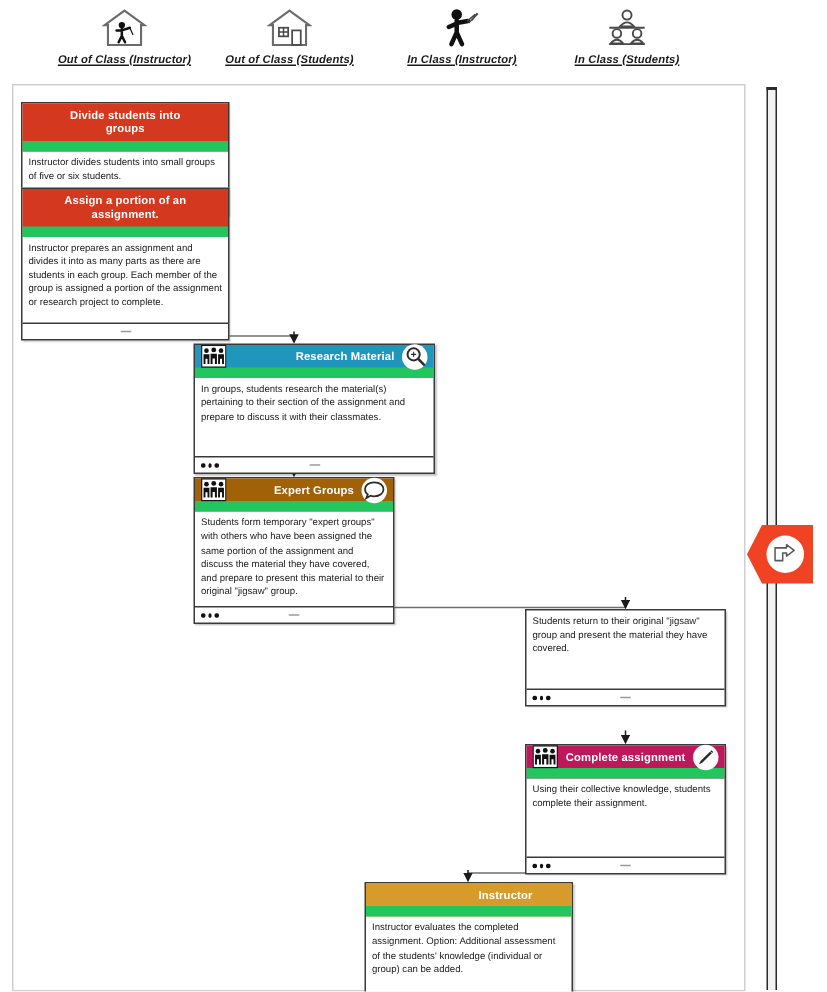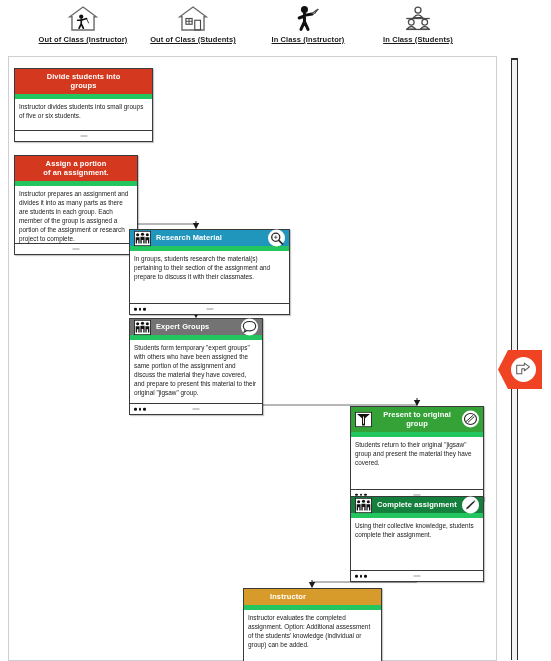--- a/index.html
+++ b/index.html
@@ -15,20 +15,21 @@
     font-family: "Liberation Sans", sans-serif;
     -webkit-font-smoothing: antialiased;
   }
 
   
   #legend {
     position: absolute;
     left: 0; top: 0;
     width: 449px;
     height: 50px;
+    font-style: italic;
   }
   .legend-item {
     position: absolute;
     top: 0;
     width: 130px;
     text-align: center;
   }
   .legend-icon {
     height: 32px;
     display: flex;
@@ -81,25 +82,25 @@
     position: absolute;
     box-sizing: border-box;
     border: 1px solid #3a3a3a;
     background: #ffffff;
     box-shadow: 1px 1px 1px rgba(0,0,0,0.22);
   }
   .node-head {
     position: relative;
     display: flex;
     align-items: center;
-    justify-content: flex-start;
+    justify-content: flex-end;
     min-height: 21px;
     padding: 3px 2px;
     box-sizing: border-box;
-    border-bottom: 5px solid #22c55e;
+    border-bottom: 7px solid #22c55e;
   }
   .node-title {
     font-size: 7.5px;
     font-weight: bold;
     color: #ffffff;
     text-align: center;
     line-height: 1.25;
     padding: 0 24px;
     letter-spacing: 0.1px;
   }
@@ -253,21 +254,21 @@
 <div id="nodes-layer">
     <div class="node" style="left: 14px; top: 68px; width: 139px;">
       <div class="node-head" style="background: rgb(212, 57, 31);">
         <div class="node-title">Divide students into groups</div>
       </div>
       <div class="node-body" style="height: 26px;">Instructor divides students into small groups of five or six students.</div>
       <div class="node-foot">
         <div class="foot-tick"></div>
       </div>
     </div>
-    <div class="node" style="left: 14px; top: 155px; width: 124px;">
+    <div class="node" style="left: 14px; top: 125px; width: 139px;">
       <div class="node-head" style="background: rgb(212, 57, 31);">
         <div class="node-title">Assign a portion of an assignment.</div>
       </div>
       <div class="node-body" style="height: 52px;">Instructor prepares an assignment and divides it into as many parts as there are students in each group. Each member of the group is assigned a portion of the assignment or research project to complete.</div>
       <div class="node-foot">
         <div class="foot-tick"></div>
       </div>
     </div>
     <div class="node" style="left: 129px; top: 229px; width: 161px;">
       <div class="node-head" style="background: rgb(33, 150, 189);">
@@ -297,21 +298,21 @@
       <div class="node-foot">
         <div class="dots">
           <i></i>
           <i></i>
           <i></i>
         </div>
         <div class="foot-tick"></div>
       </div>
     </div>
     <div class="node" style="left: 129px; top: 318px; width: 134px;">
-      <div class="node-head" style="background: #737373;">
+      <div class="node-head" style="background: #a16207;">
         <div class="head-icon-left">
           <svg viewBox="0 0 20 18" width="17" height="16">
             <rect x="0.5" y="0.5" width="19" height="17" fill="#ffffff" stroke="#1a1a1a" stroke-width="1"></rect>
             <g fill="#111">
               <circle cx="4.3" cy="4.6" r="1.8"></circle>
               <path d="M2 7.5 h4.6 v7.5 h-1.5 v-4 h-1.6 v4 h-1.5 z"></path>
               <circle cx="10" cy="4" r="1.9"></circle>
               <path d="M7.5 7 h5 v8 h-1.6 v-4.2 h-1.8 v4.2 h-1.6 z"></path>
               <circle cx="15.7" cy="4.6" r="1.8"></circle>
               <path d="M13.4 7.5 h4.6 v7.5 h-1.5 v-4 h-1.6 v4 h-1.5 z"></path>
@@ -329,48 +330,32 @@
       <div class="node-foot">
         <div class="dots">
           <i></i>
           <i></i>
           <i></i>
         </div>
         <div class="foot-tick"></div>
       </div>
     </div>
     <div class="node" style="left: 350px; top: 406px; width: 134px;">
-      <div class="node-head" style="background: rgb(53, 162, 55);">
-        <div class="head-icon-left">
-          <svg viewBox="0 0 20 18" width="17" height="16">
-            <rect x="0.5" y="0.5" width="19" height="17" fill="#ffffff" stroke="#1a1a1a" stroke-width="1"></rect>
-            <path d="M2.5 2.5 L17.5 2.5 L11.8 7.5 L11.8 16 L8.2 16 L8.2 7.5 Z" fill="#111"></path>
-            <path d="M10 5.5 L10 14" stroke="#ffffff" stroke-width="1.1"></path>
-          </svg>
-        </div>
-        <div class="node-title">Present to original group</div>
-        <div class="head-icon-right">
-          <svg viewBox="0 0 18 18" width="15" height="15">
-            <ellipse cx="9" cy="9" rx="7.2" ry="6.6" fill="none" stroke="#2b2b2b" stroke-width="1.4"></ellipse>
-            <path d="M3.5 12.2 L12 4.6 M6 13 L13.6 6" stroke="#2b2b2b" stroke-width="1.2"></path>
-          </svg>
-        </div>
-      </div>
       <div class="node-body" style="height: 47px;">Students return to their original "jigsaw" group and present the material they have covered.</div>
       <div class="node-foot">
         <div class="dots">
           <i></i>
           <i></i>
           <i></i>
         </div>
         <div class="foot-tick"></div>
       </div>
     </div>
     <div class="node" style="left: 350px; top: 496px; width: 134px;">
-      <div class="node-head" style="background: #15803d;">
+      <div class="node-head" style="background: #be185d;">
         <div class="head-icon-left">
           <svg viewBox="0 0 20 18" width="17" height="16">
             <rect x="0.5" y="0.5" width="19" height="17" fill="#ffffff" stroke="#1a1a1a" stroke-width="1"></rect>
             <g fill="#111">
               <circle cx="4.3" cy="4.6" r="1.8"></circle>
               <path d="M2 7.5 h4.6 v7.5 h-1.5 v-4 h-1.6 v4 h-1.5 z"></path>
               <circle cx="10" cy="4" r="1.9"></circle>
               <path d="M7.5 7 h5 v8 h-1.6 v-4.2 h-1.8 v4.2 h-1.6 z"></path>
               <circle cx="15.7" cy="4.6" r="1.8"></circle>
               <path d="M13.4 7.5 h4.6 v7.5 h-1.5 v-4 h-1.6 v4 h-1.5 z"></path>

